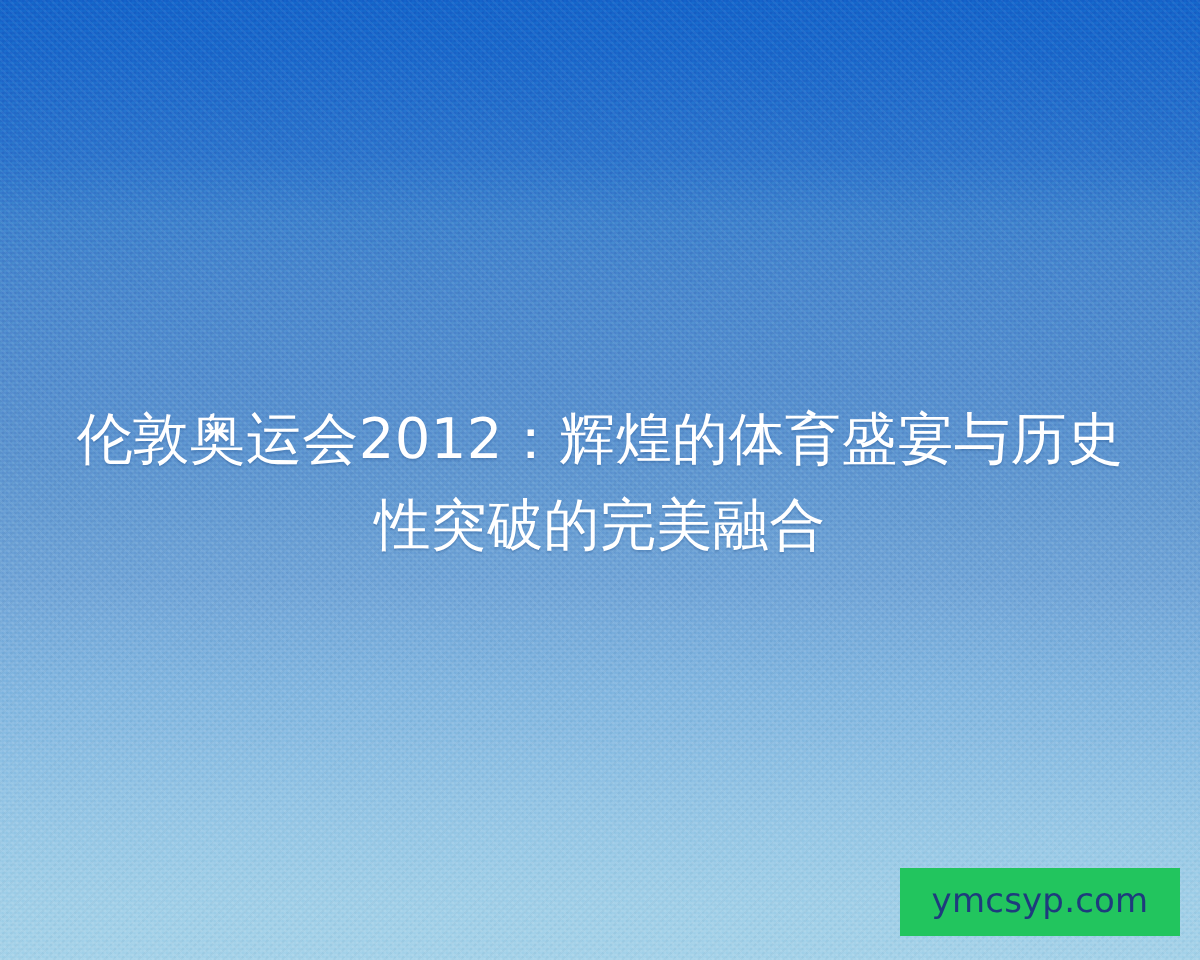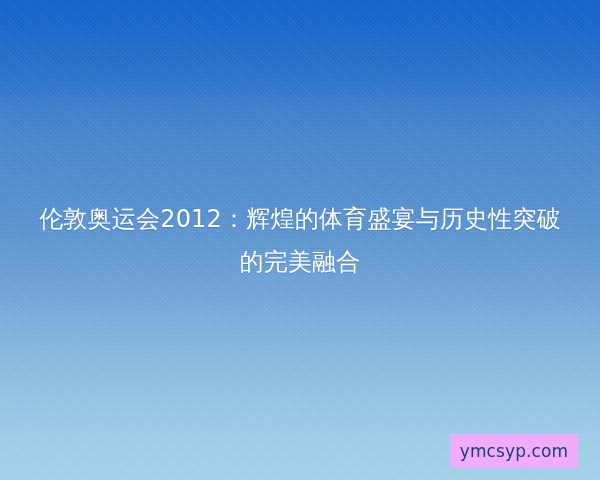--- a/index.html
+++ b/index.html
@@ -90,36 +90,36 @@
   
   .headline {
     position: absolute;
     left: 0;
     right: 0;
     top: 198px;
     padding: 0 32px;
     box-sizing: border-box;
     text-align: center;
     color: #ffffff;
-    font-size: 24px;
+    font-size: 28px;
     line-height: 43px;
     font-weight: 400;
     letter-spacing: 0.2px;
     white-space: pre-wrap;
     text-shadow: 0 1px 1px rgba(10, 50, 110, 0.22);
   }
 
   
   .watermark {
     position: absolute;
     left: 450px;
     top: 434px;
-    width: 128px;
+    width: 140px;
     height: 34px;
-    background: #f0abfc;
+    background: #22c55e;
     display: flex;
     align-items: center;
     justify-content: center;
   }
 
   .watermark-label {
     color: #1e3b7d;
     font-size: 17px;
     line-height: 17px;
     letter-spacing: 0.1px;

